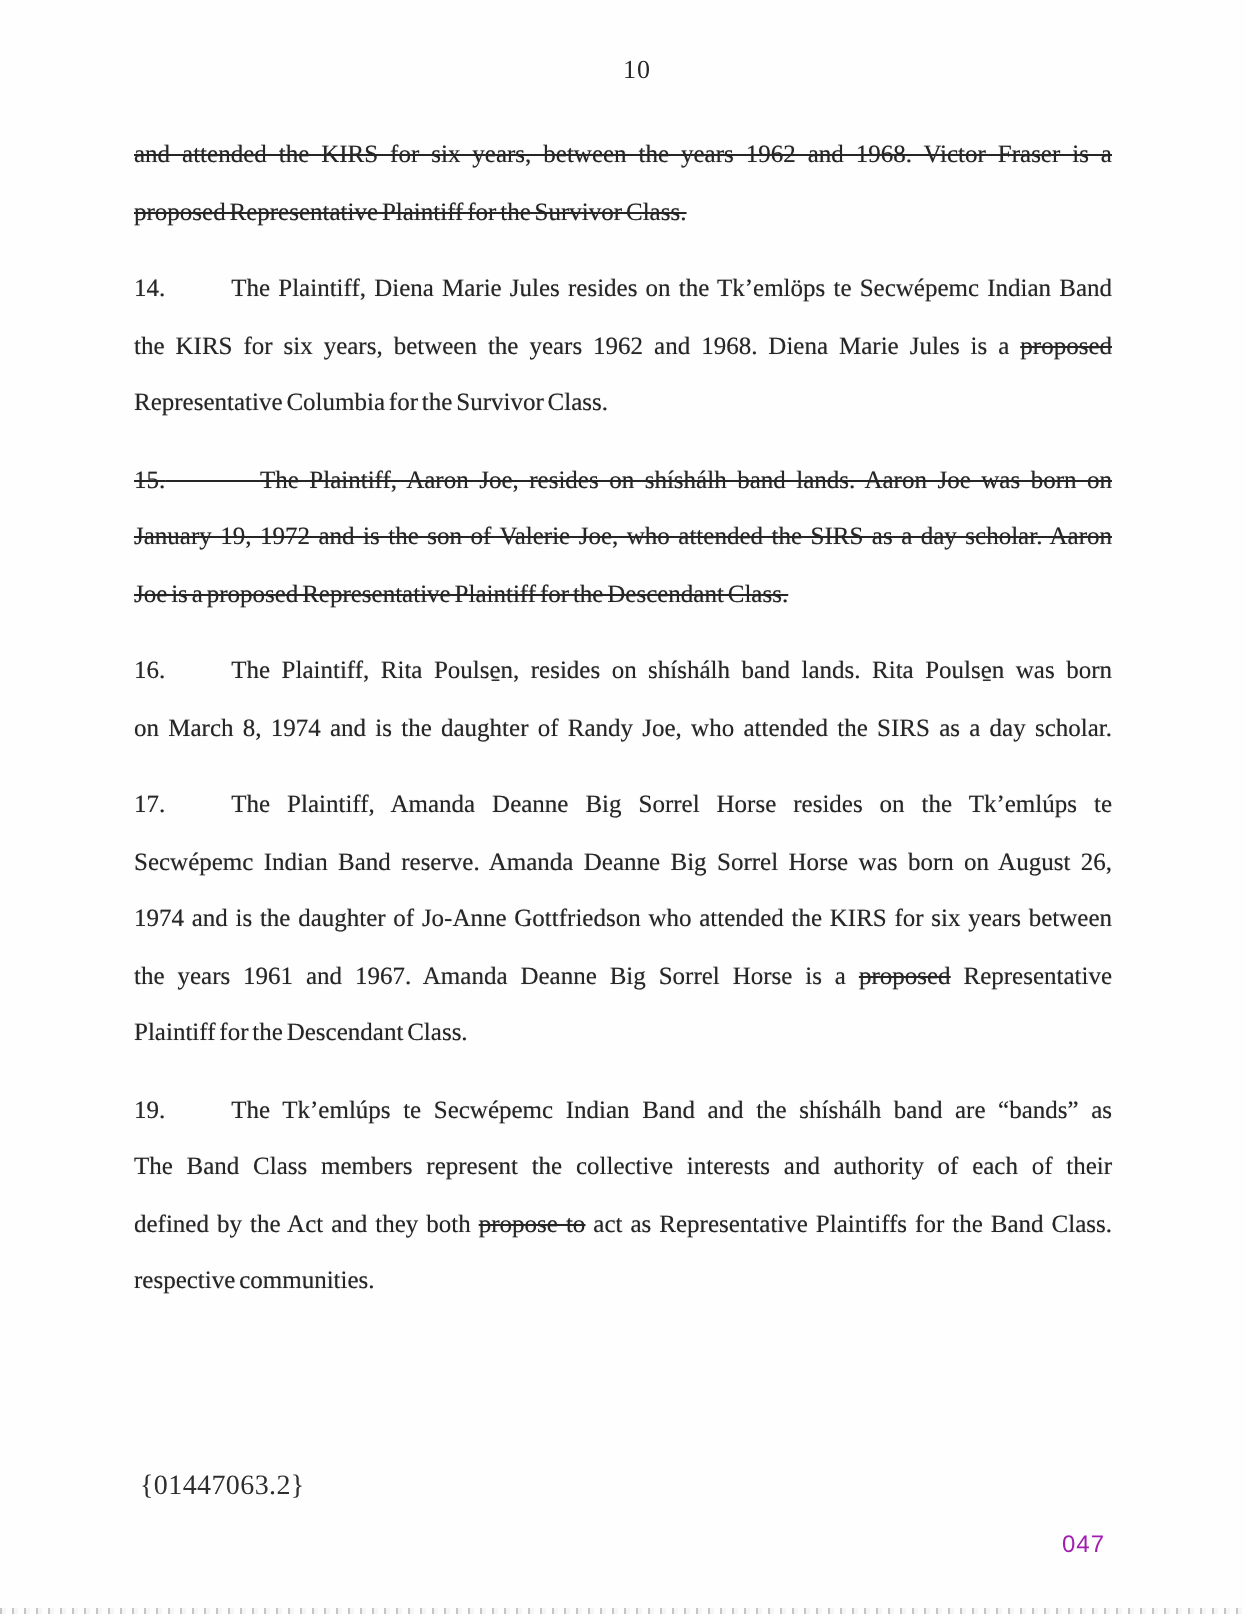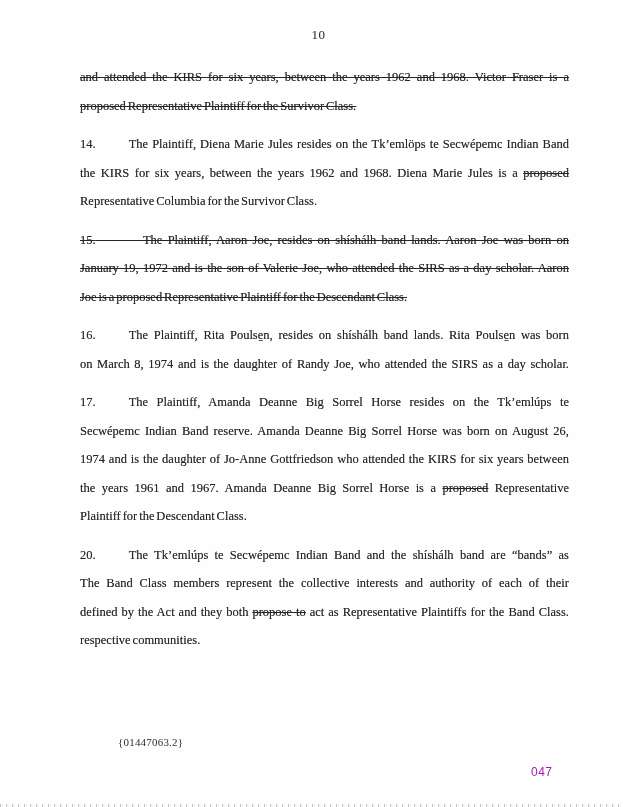--- a/index.html
+++ b/index.html
@@ -21,21 +21,21 @@
     position: absolute;
     top: 27px;
     left: 0;
     right: 8px;
     text-align: center;
     font-size: 13px;
     letter-spacing: 0.5px;
   }
   .doc-body {
     position: absolute;
-    left: 80px;
+    left: 67px;
     top: 63px;
     width: 489px;
   }
   .para {
     margin: 0 0 10px 0;
   }
   .para:last-child { margin-bottom: 0; }
   .line {
     font-size: 12.5px;
     line-height: 28.5px;
@@ -53,24 +53,23 @@
     text-decoration-thickness: 1px;
   }
   .numgap {
     display: inline-block;
     width: 33px;
   }
   .doc-id {
     position: absolute;
     left: 70px;
     top: 736px;
-    font-size: 11px;
+    font-size: 14px;
     letter-spacing: 0.2px;
     color: #2e2e2e;
-    margin-left: 48px;
   }
   .bates {
     position: absolute;
     left: 531px;
     top: 765px;
     font-size: 12px;
     font-family: "Liberation Sans", sans-serif;
     letter-spacing: 0.5px;
     color: #a21caf;
   }
@@ -111,21 +110,21 @@
         <div class="line"><span>on March 8, 1974 and is the daughter of Randy Joe, who attended the SIRS as a day scholar.</span></div>
       </div>
       <div class="para">
         <div class="line"><span>17.</span><span class="numgap"></span><span>The Plaintiff, Amanda Deanne Big Sorrel Horse resides on the Tk’emlúps te</span></div>
         <div class="line"><span>Secwépemc Indian Band reserve.  Amanda Deanne Big Sorrel Horse was born on August 26,</span></div>
         <div class="line"><span>1974 and is the daughter of Jo-Anne Gottfriedson who attended the KIRS for six years between</span></div>
         <div class="line"><span>the years 1961 and 1967.  Amanda Deanne Big Sorrel Horse is a </span><span class="strike">proposed</span><span> Representative</span></div>
         <div class="line last"><span>Plaintiff for the Descendant Class.</span></div>
       </div>
       <div class="para">
-        <div class="line"><span>20.</span><span class="numgap"></span><span>The Tk’emlúps te Secwépemc Indian Band and the shíshálh band are “bands” as</span></div>
+        <div class="line"><span>19.</span><span class="numgap"></span><span>The Tk’emlúps te Secwépemc Indian Band and the shíshálh band are “bands” as</span></div>
         <div class="line"><span>The Band Class members represent the collective interests and authority of each of their</span></div>
         <div class="line"><span>defined by the Act  and they both </span><span class="strike">propose to</span><span> act as Representative Plaintiffs for the Band Class.</span></div>
         <div class="line last"><span>respective communities.</span></div>
       </div>
     </div>
   <div class="doc-id">{01447063.2}</div>
   <div class="bates">047</div>
   <div class="scan-edge"></div>
 </div>
 

